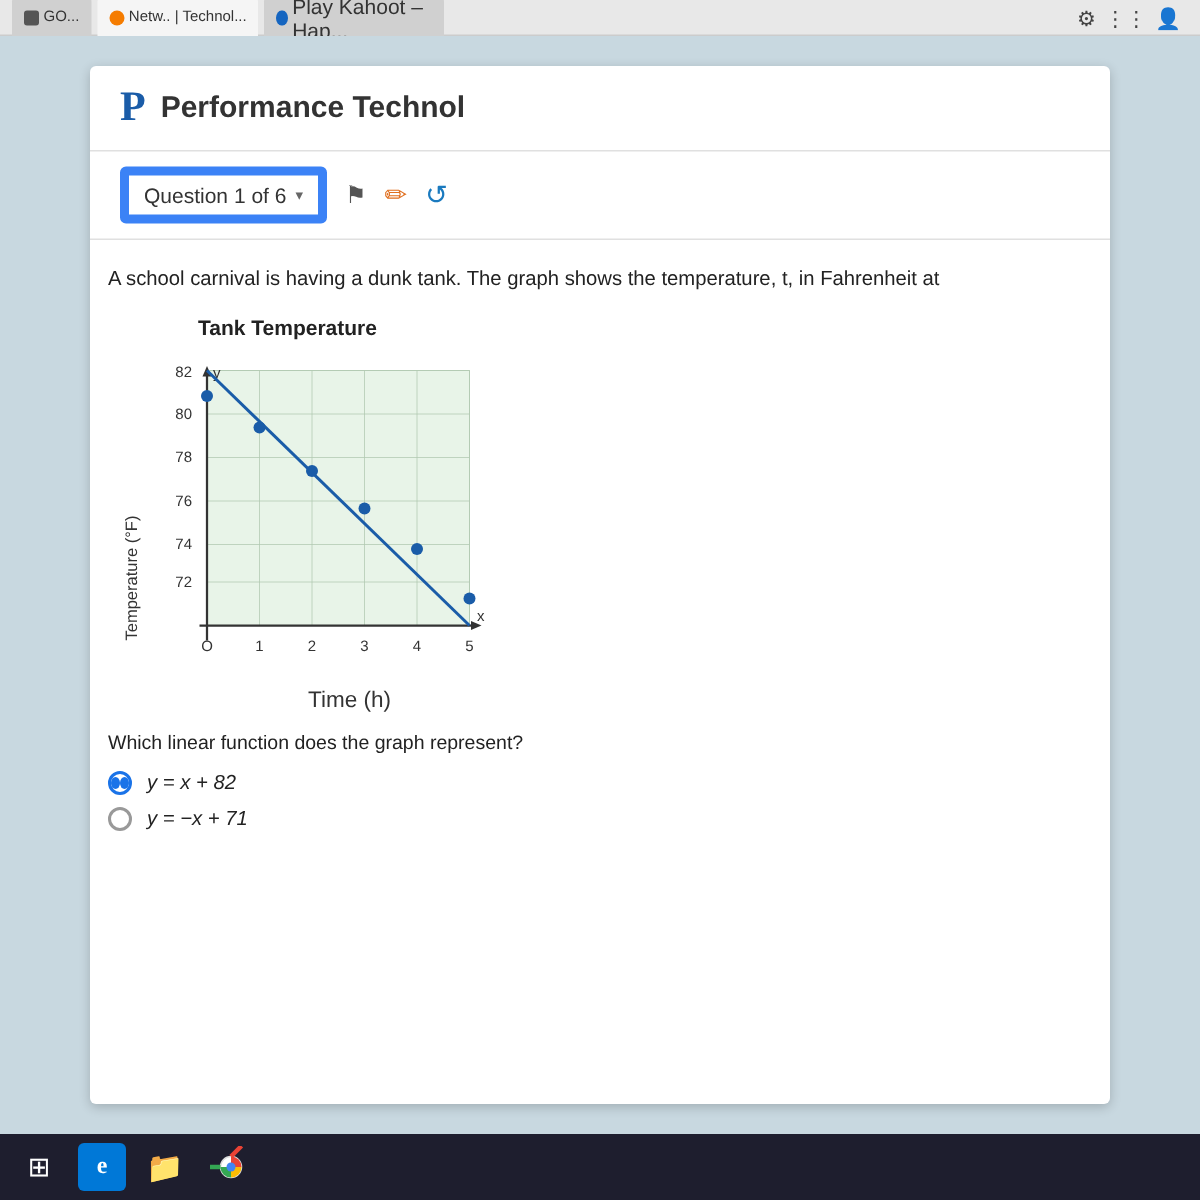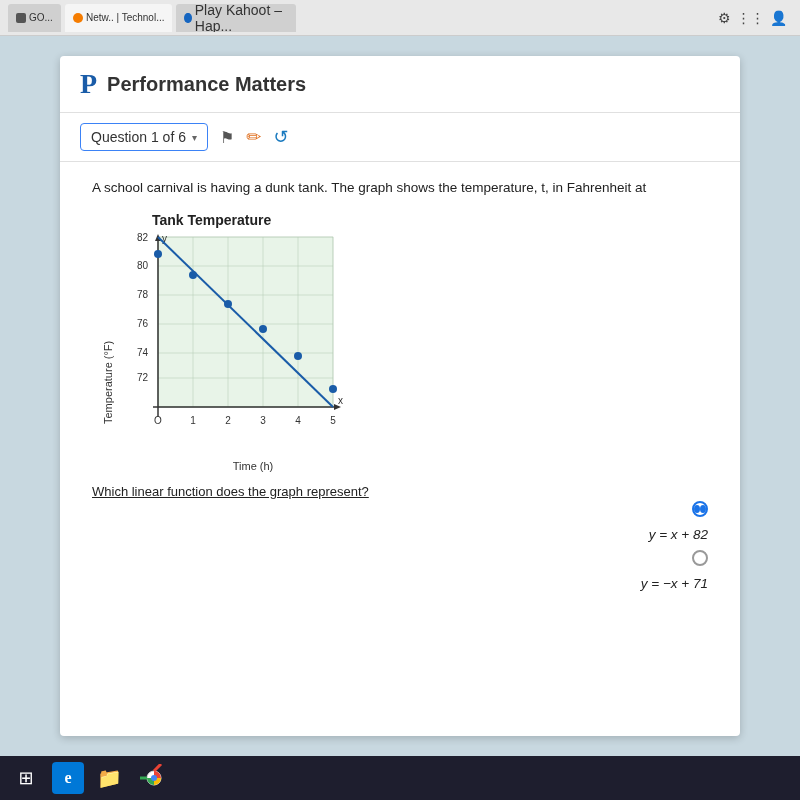--- a/index.html
+++ b/index.html
@@ -9,21 +9,21 @@
       height: 800px;
       overflow: hidden;
       font-family: Arial, sans-serif;
       display: flex;
       flex-direction: column;
     }
 
     
     .browser-bar {
       background: #e8e8e8;
-      height: 36px;
+      height: 24px;
       display: flex;
       align-items: center;
       padding: 0 8px;
       gap: 6px;
       border-bottom: 1px solid #ccc;
     }
 
     
     .main-area {
       flex: 1;
@@ -66,21 +66,21 @@
 
     
     .question-nav {
       padding: 10px 20px;
       border-bottom: 1px solid #e0e0e0;
       display: flex;
       align-items: center;
       gap: 12px;
     }
     .question-selector {
-      border: 1px solid #3b82f6;
+      border: 6px solid #3b82f6;
       border-radius: 4px;
       padding: 5px 10px;
       font-size: 14px;
       color: #333;
       display: flex;
       align-items: center;
       gap: 6px;
       cursor: pointer;
     }
     .dropdown-arrow {
@@ -91,39 +91,39 @@
       font-size: 18px;
       color: #555;
       cursor: pointer;
     }
     .nav-icon.flag { color: #555; font-size: 16px; }
     .nav-icon.pencil { color: #e07020; font-size: 18px; }
     .nav-icon.refresh { color: #1a7abf; font-size: 18px; }
 
     
     .question-content {
-      padding: 16px 32px;
+      padding: 16px 12px;
     }
     .question-text {
       font-size: 13.5px;
       color: #222;
       margin-bottom: 14px;
       line-height: 1.5;
     }
 
     
     .graph-container {
       margin-bottom: 12px;
       padding-left: 10px;
     }
     .graph-title {
       font-size: 14px;
       font-weight: bold;
       color: #222;
-      margin-bottom: 4px;
+      margin-bottom: 16px;
       margin-left: 50px;
     }
     .graph-wrap {
       display: flex;
       align-items: flex-end;
     }
     .y-axis-label {
       font-size: 11px;
       color: #333;
       writing-mode: vertical-rl;
@@ -135,45 +135,43 @@
       align-items: center;
       justify-content: center;
     }
     .graph-inner {
       position: relative;
     }
     .graph-svg {
       display: block;
     }
     .x-axis-label {
-      font-size: 11px;
+      font-size: 15px;
       color: #333;
       text-align: center;
-      margin-top: 18px;
+      margin-top: 6px;
       margin-left: 40px;
     }
 
     
     .answer-prompt {
       font-size: 13px;
       color: #222;
-      margin-bottom: 2px;
-      text-decoration: underline;
+      margin-bottom: 12px;
     }
     .answer-choices {
       display: flex;
       flex-direction: column;
       gap: 8px;
     }
     .answer-choice {
       display: flex;
-      align-items: flex-end;
+      align-items: flex-start;
       gap: 10px;
       cursor: pointer;
-      flex-direction: column;
     }
     .radio-circle {
       width: 16px;
       height: 16px;
       border-radius: 50%;
       border: 2px solid #999;
       display: flex;
       align-items: center;
       justify-content: center;
       flex-shrink: 0;
@@ -277,21 +275,21 @@
       <span class="browser-action-icon">👤</span>
     </div>
   </div>
 </div>
 
 <div class="main-area">
   <div class="content-card">
 
     <div class="pm-header">
       <div class="pm-logo">P</div>
-      <div class="pm-title">Performance Matters</div>
+      <div class="pm-title">Performance Technol</div>
     </div>
 
     <div class="question-nav">
       <div class="question-selector">
         <span>Question 1 of 6</span>
         <span class="dropdown-arrow">▾</span>
       </div>
       <span class="nav-icon flag">⚑</span>
       <span class="nav-icon pencil">✏</span>
       <span class="nav-icon refresh">↺</span>

